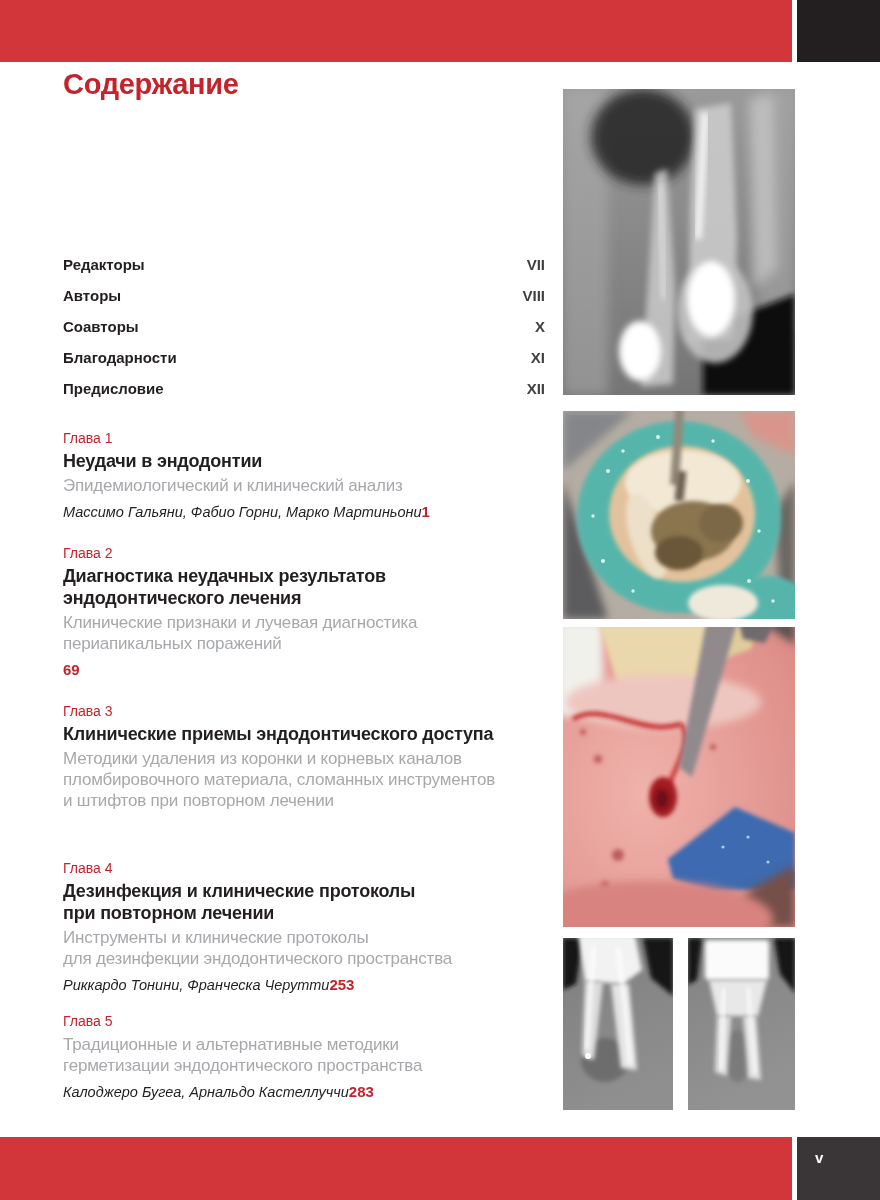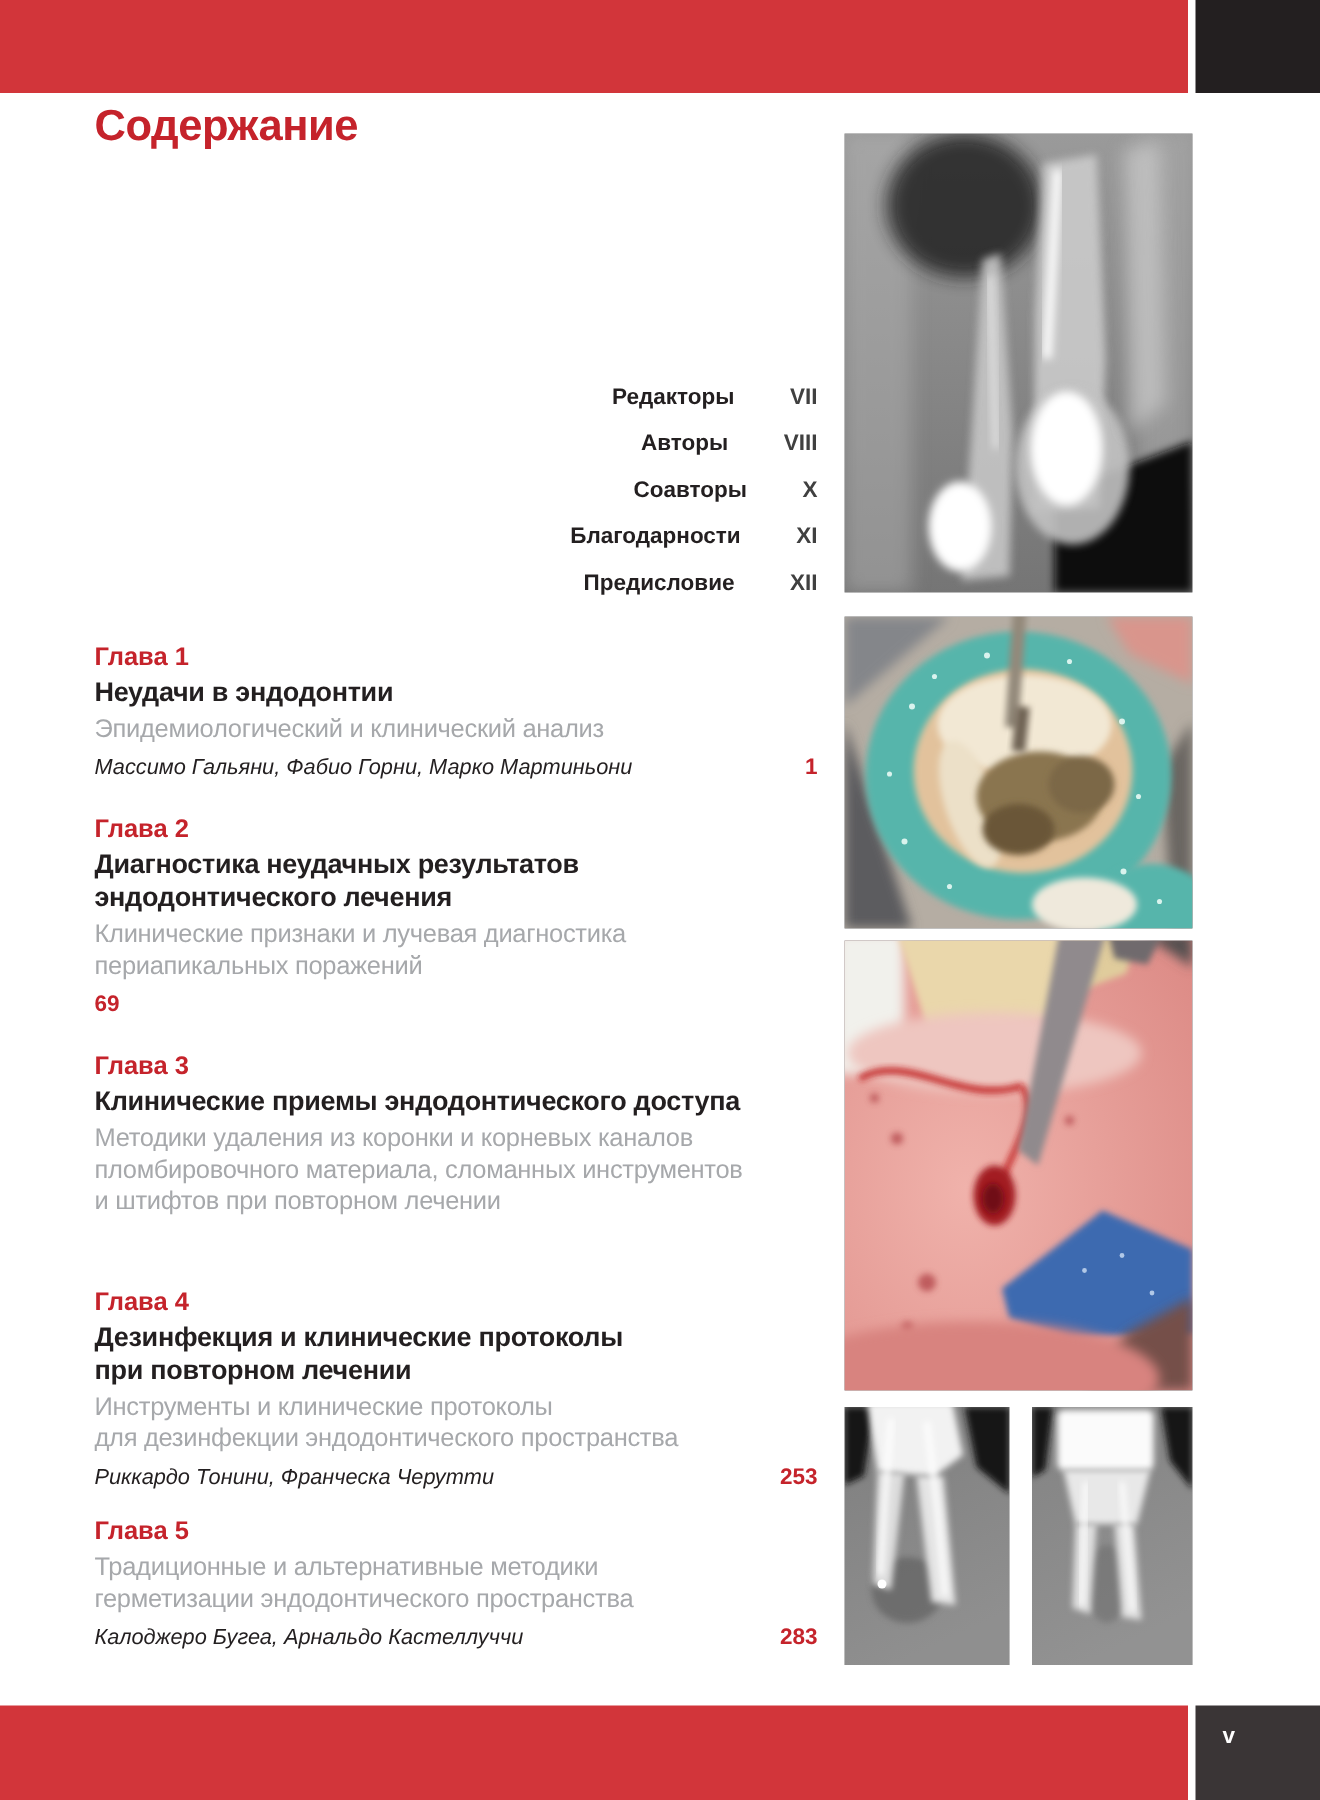--- a/index.html
+++ b/index.html
@@ -18,32 +18,32 @@
   .folio { position:absolute; left:18px; top:12px; color:#ffffff; font-size:15px; font-weight:bold; }
 
   
   .title {
     position:absolute; left:63px; top:68px;
     font-size:29px; font-weight:bold; color:#c5232b; letter-spacing:-0.3px;
   }
 
   
   .front-matter { position:absolute; left:63px; top:256px; width:482px; }
-  .fm-row { display:flex; justify-content:flex-end; align-items:baseline;
+  .fm-row { display:flex; justify-content:space-between; align-items:baseline;
             height:17px; margin-bottom:14px;gap:37px; }
   .fm-label { font-size:15px; font-weight:bold; color:#231f20; }
   .fm-page  { font-size:15px; font-weight:bold; color:#404040; }
 
   
   .chapter { position:absolute; left:63px; width:482px; }
   .ch1 { top:428px; } .ch2 { top:543px; } .ch3 { top:701px; } .ch4 { top:858px; } .ch5 { top:1011px; }
-  .ch-num   { font-size:17px; font-weight:bold; color:#c5232b; line-height:20px; margin-bottom:2px; }
+  .ch-num   { font-size:14px; font-weight:normal; color:#c5232b; line-height:20px; margin-bottom:2px; }
   .ch-title { font-size:18px; font-weight:bold; color:#231f20; line-height:22px; white-space:pre-line; letter-spacing:-0.2px; }
   .ch-sub   { font-size:17px; color:#a6a8ab; line-height:21px; margin-top:3px; white-space:pre-line; letter-spacing:-0.2px; }
-  .ch-authors-row { display:flex; justify-content:space-between; align-items:baseline; margin-top:7px; }
+  .ch-authors-row { display:flex; justify-content:flex-start; align-items:baseline; margin-top:7px; }
   .ch-authors { font-size:14.5px; font-style:italic; color:#231f20; }
   .ch-page    { font-size:15px; font-weight:bold; color:#c5232b; }
 
   
   .fig { position:absolute; left:563px; width:232px; overflow:hidden; background:#888; }
   .fig svg { display:block; }
   .fig1 { top:89px;  height:306px; }
   .fig2 { top:411px; height:208px; }
   .fig3 { top:627px; height:300px; }
   .fig4a { top:938px; height:172px; width:110px; left:563px; }

